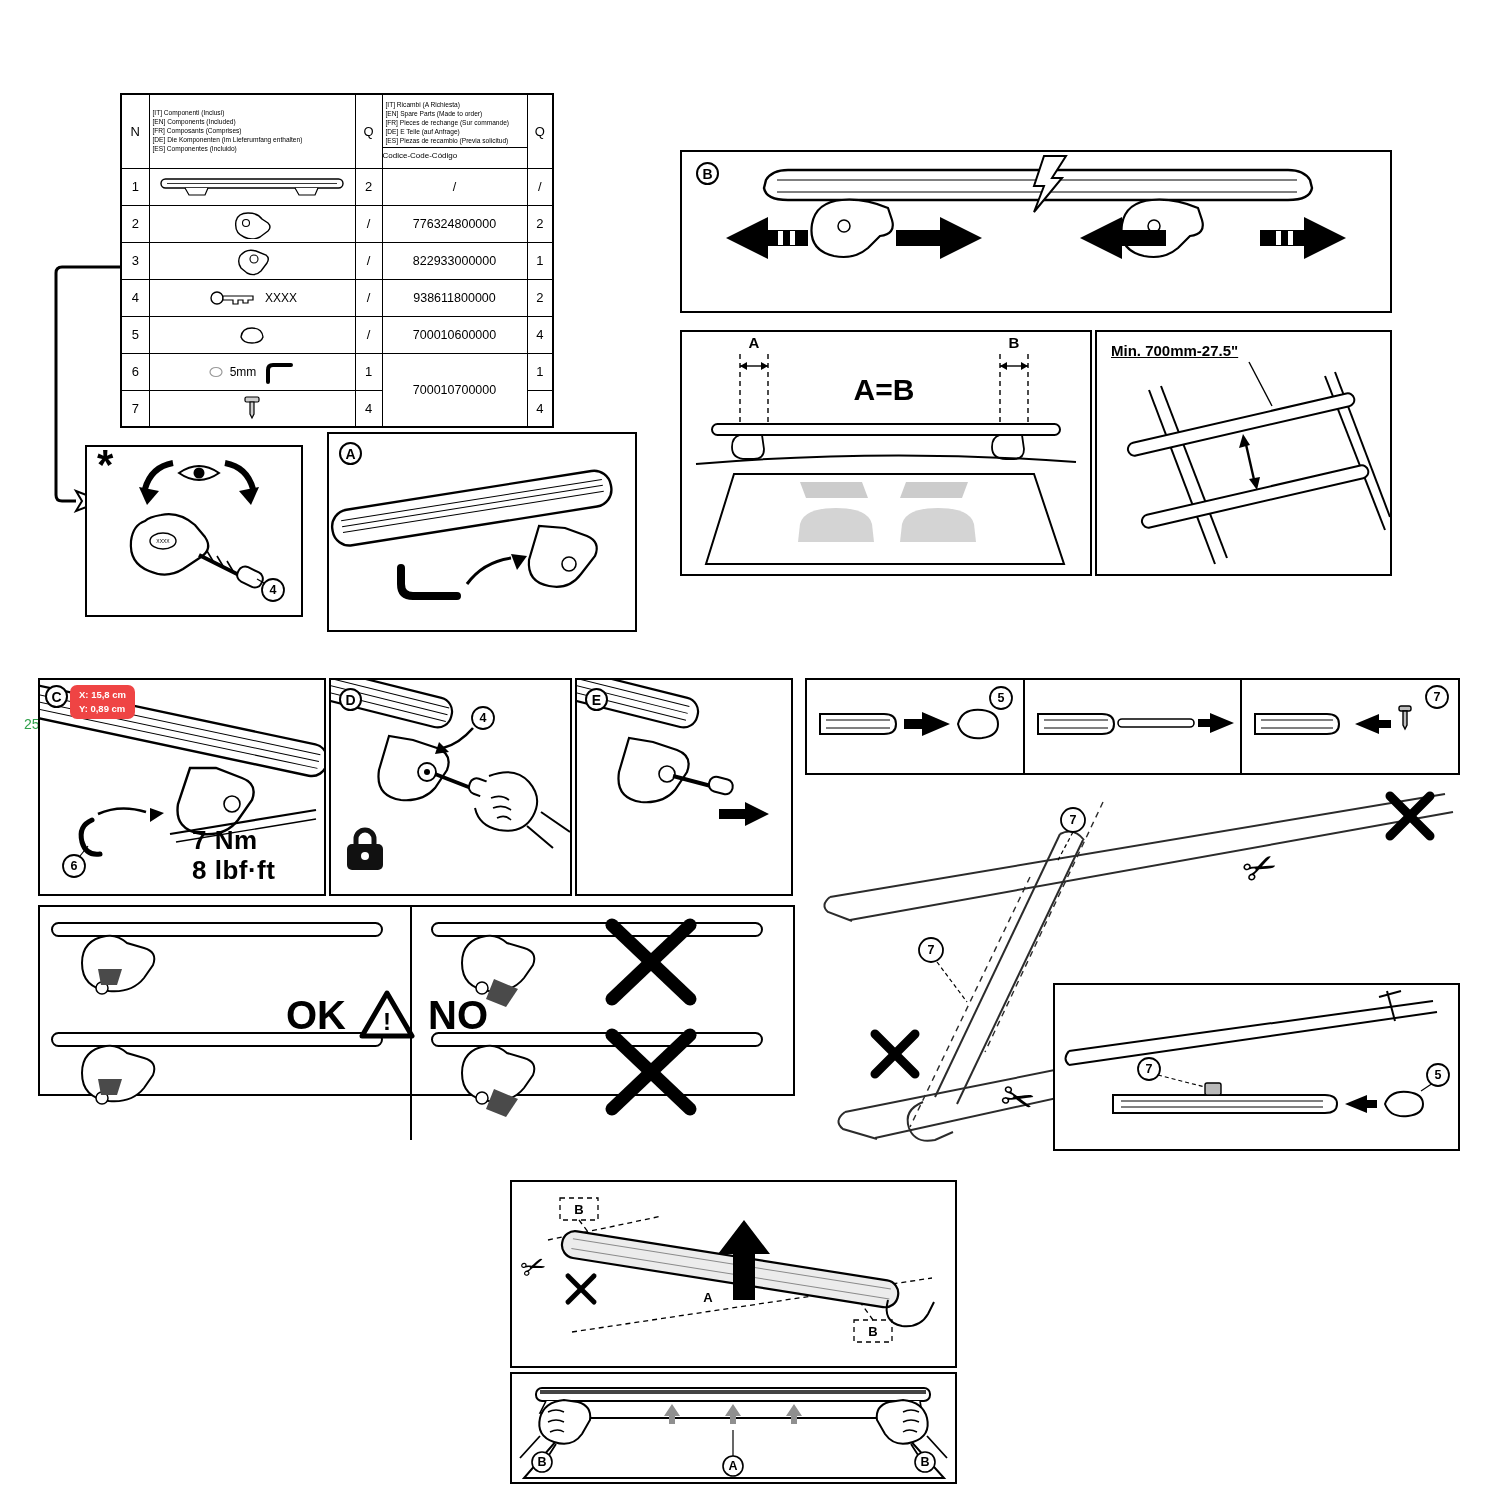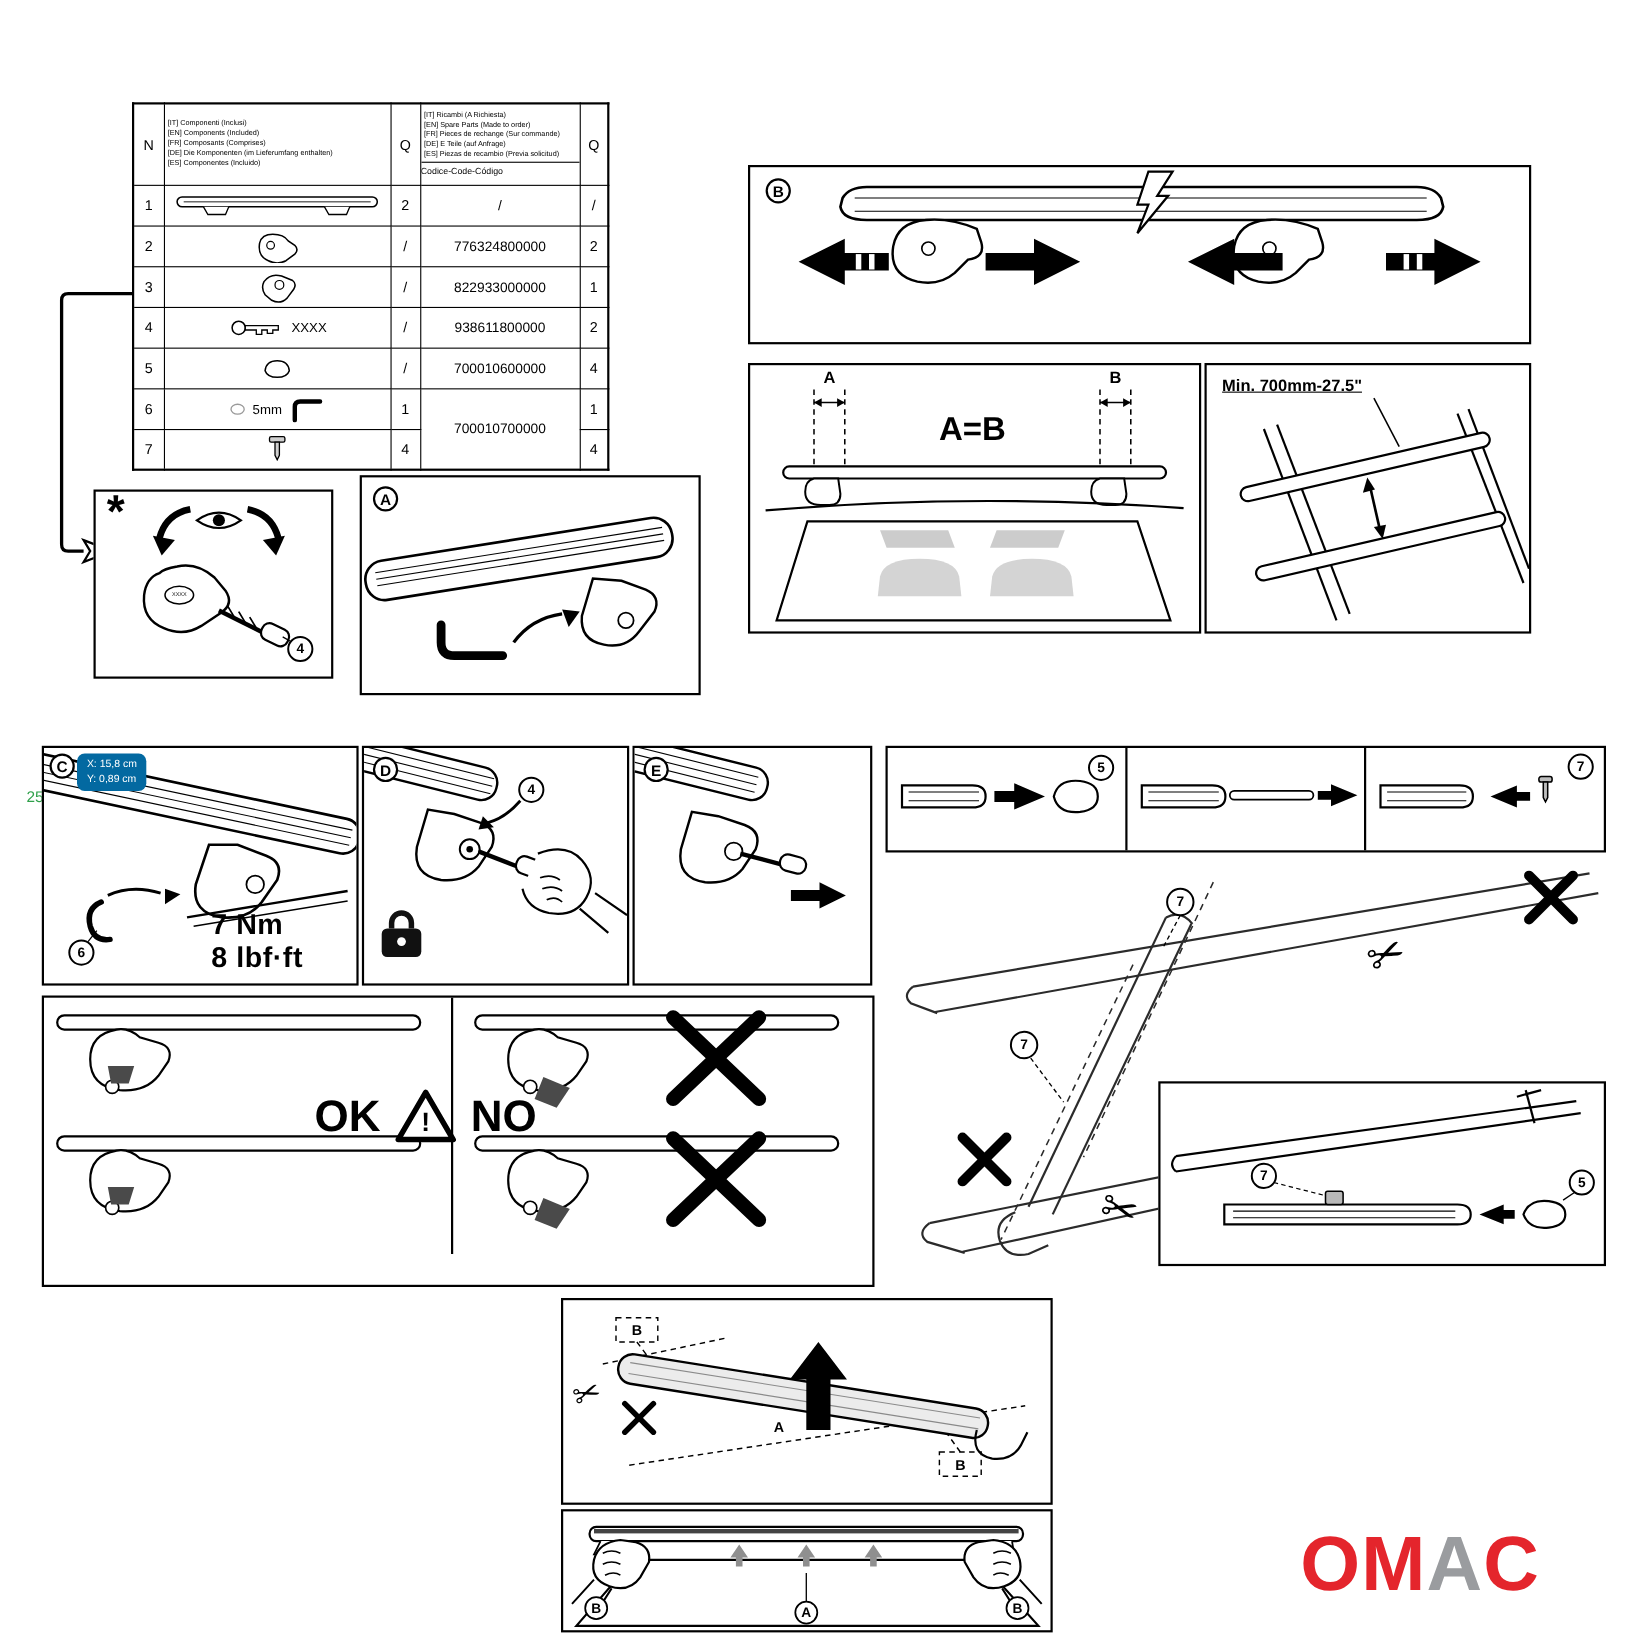--- a/index.html
+++ b/index.html
@@ -18,21 +18,21 @@
 .sv-eq{font:bold 30px "Liberation Sans",sans-serif;text-anchor:middle}
 .scis{font-size:40px}
 #parts-table{position:absolute;left:120px;top:93px;border-collapse:collapse;background:#fff;table-layout:fixed;border:2px solid #000}
 #parts-table td,#parts-table th{border:1.5px solid #000;text-align:center;vertical-align:middle;padding:0;overflow:hidden;font-weight:normal}
 .ncol{font-size:13px}
 .qcol{font-size:13px}
 .codecol{font-size:12.5px}
 .th-lines{font-size:6.6px;line-height:1.35;text-align:left;padding:2px 3px}
 .code-head{font-size:8px;border-top:1.2px solid #000;padding:3px 0;text-align:left}
 .partcell{display:flex;align-items:center;justify-content:center;gap:6px;font-size:12px}
-.dims-badge{position:absolute;background:#0369a1;color:#fff;font-size:9.5px;font-weight:normal;line-height:1.45;padding:3px 9px;border-radius:7px;z-index:2;text-align:left}
+.dims-badge{position:absolute;background:#ef4444;color:#fff;font-size:9.5px;font-weight:bold;line-height:1.45;padding:3px 9px;border-radius:7px;z-index:2;text-align:left}
 .torque{position:absolute;font-size:26px;font-weight:800;line-height:1.15;letter-spacing:.5px}
 .okno-center{position:absolute;left:246px;top:82px;display:flex;align-items:center;gap:12px;z-index:2}
 .okno-word{font-size:40px;font-weight:800}
 .cell{flex:1;display:flex;align-items:center;justify-content:center;border-left:2px solid #000}
 .cell:first-child{border-left:none}
 #logo{position:absolute;left:1182px;top:1386px;font-size:70px;font-weight:800;letter-spacing:1px;line-height:1}
 .lr{color:#E4252C}.lg{color:#9A9C9F}
 #green-marker{position:absolute;left:24px;top:716px;color:#2FA04A;font-size:14px}
 #star-mark{position:absolute;left:10px;top:-6px;font-size:42px;font-weight:bold}
 #min-note{position:absolute;left:14px;top:10px;font-size:15px;font-weight:bold;text-decoration:underline;z-index:2}
@@ -466,21 +466,21 @@
     <text x="440" y="100" class="scis" transform="rotate(-25 455 90)">✂</text>
     <text x="195" y="330" class="scis" transform="rotate(15 210 320)">✂</text>
     <line x1="268" y1="50" x2="252" y2="80" stroke="#000" stroke-width="1.2" stroke-dasharray="4 3"></line>
     <circle cx="268" cy="38" r="12" fill="#fff" stroke="#000" stroke-width="1.8"></circle>
     <text x="268" y="38" class="ct">7</text>
     <line x1="132" y1="180" x2="162" y2="220" stroke="#000" stroke-width="1.2" stroke-dasharray="4 3"></line>
     <circle cx="126" cy="168" r="12" fill="#fff" stroke="#000" stroke-width="1.8"></circle>
     <text x="126" y="168" class="ct">7</text>
   </svg>
 
-  <div class="panel" style="left:38px;top:905px;width:757px;height:265px">
+  <div class="panel" style="left:38px;top:905px;width:757px;height:191px">
     <div class="abs" style="left:0;top:0;width:372px;height:233px;border-right:2px solid #000">
       <svg width="366" height="233" viewBox="0 0 366 233">
         <use href="#railfoot" x="0" y="6"></use>
         <path d="M58 62 h24 l-5 16 h-16 z" fill="#4a4a4a"></path>
         <use href="#railfoot" x="0" y="116"></use>
         <path d="M58 172 h24 l-5 16 h-16 z" fill="#4a4a4a"></path>
       </svg>
     </div>
     <div class="abs" style="left:372px;top:0;width:381px;height:233px">
       <svg width="379" height="233" viewBox="0 0 379 233">
@@ -583,17 +583,14 @@
       <line x1="221" y1="82" x2="221" y2="56" stroke="#000" stroke-width="1.2"></line>
       <circle cx="30" cy="88" r="10" fill="#fff" stroke="#000" stroke-width="1.6"></circle>
       <text x="30" y="88" class="ct">B</text>
       <circle cx="221" cy="92" r="10" fill="#fff" stroke="#000" stroke-width="1.6"></circle>
       <text x="221" y="92" class="ct">A</text>
       <circle cx="413" cy="88" r="10" fill="#fff" stroke="#000" stroke-width="1.6"></circle>
       <text x="413" y="88" class="ct">B</text>
     </svg>
   </div>
 
-  <div id="logo">
-    <span class="lr">OM</span><span class="lg">A</span><span class="lr">C</span>
-  </div>
 
 </div>
 
 </body></html>

